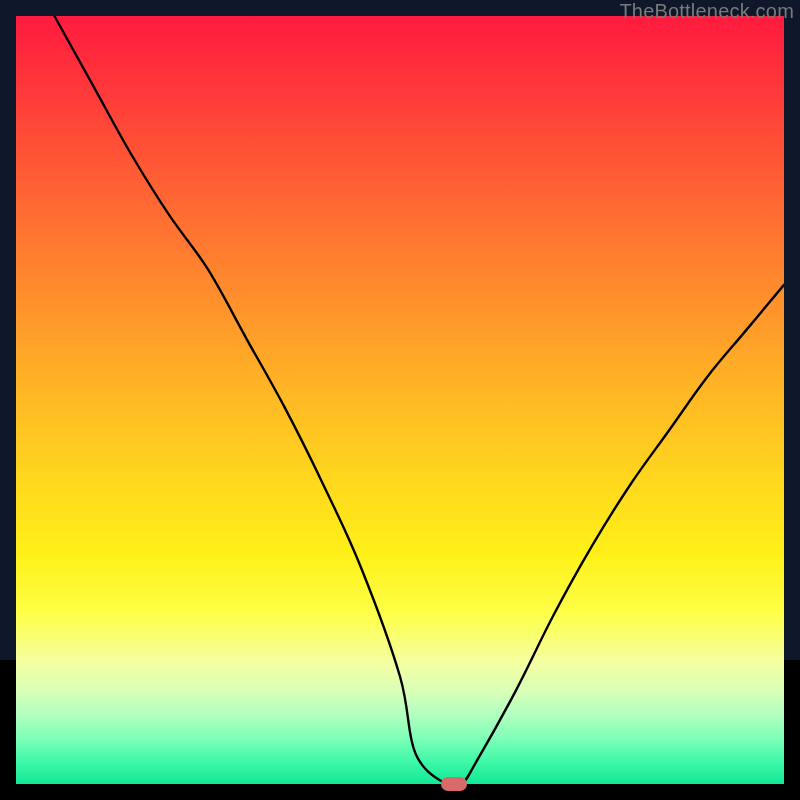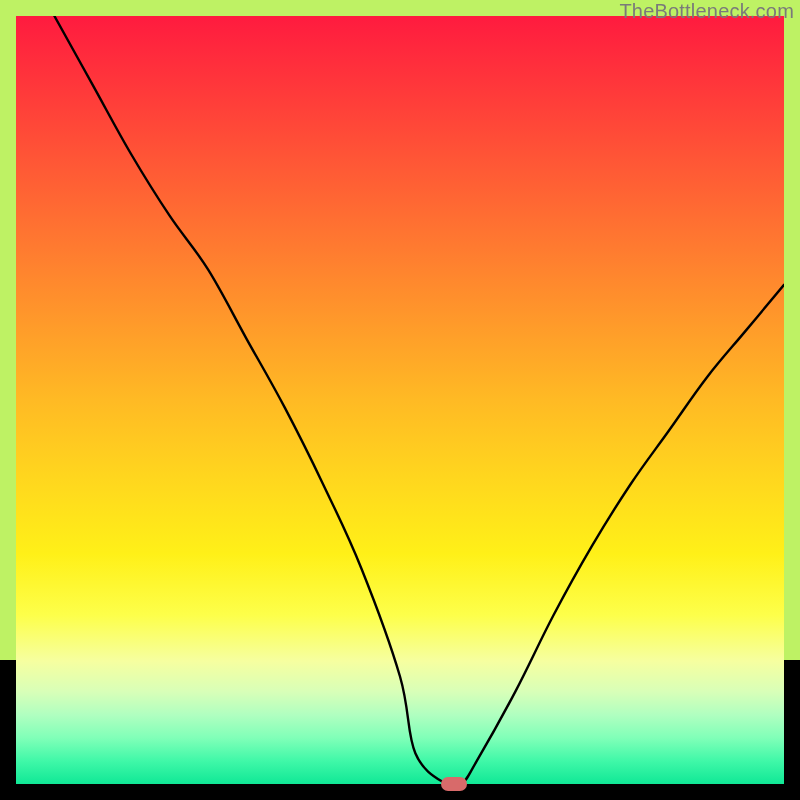--- a/index.html
+++ b/index.html
@@ -9,21 +9,21 @@
     height: 800px;
     background: #000;
     overflow: hidden;
   }
   .frame {
     position: absolute;
     left: 0;
     top: 0;
     width: 800px;
     height: 660px;
-    background: #bef264;
+    background: #0f172a;
   }
   .plot {
     position: absolute;
     left: 16px;
     top: 16px;
     width: 768px;
     height: 768px;
     background: linear-gradient(to bottom,
       #ff1b3f 0%,
       #ff3a3a 10%,

